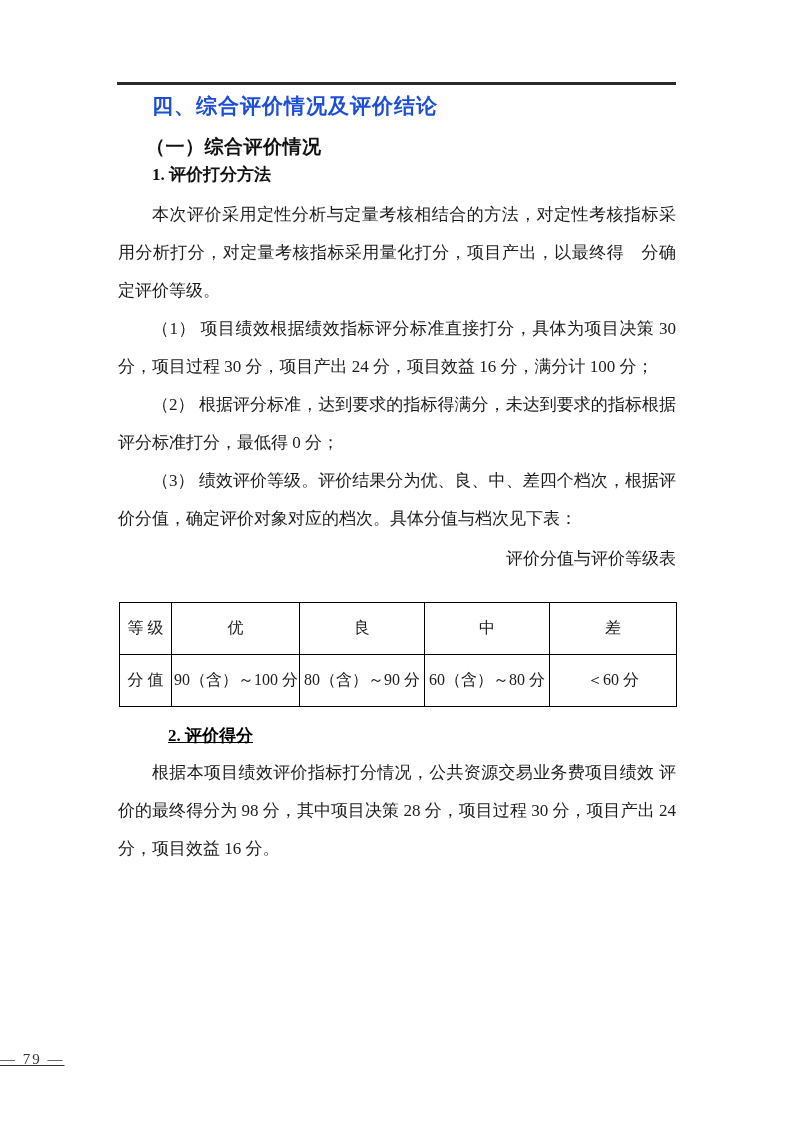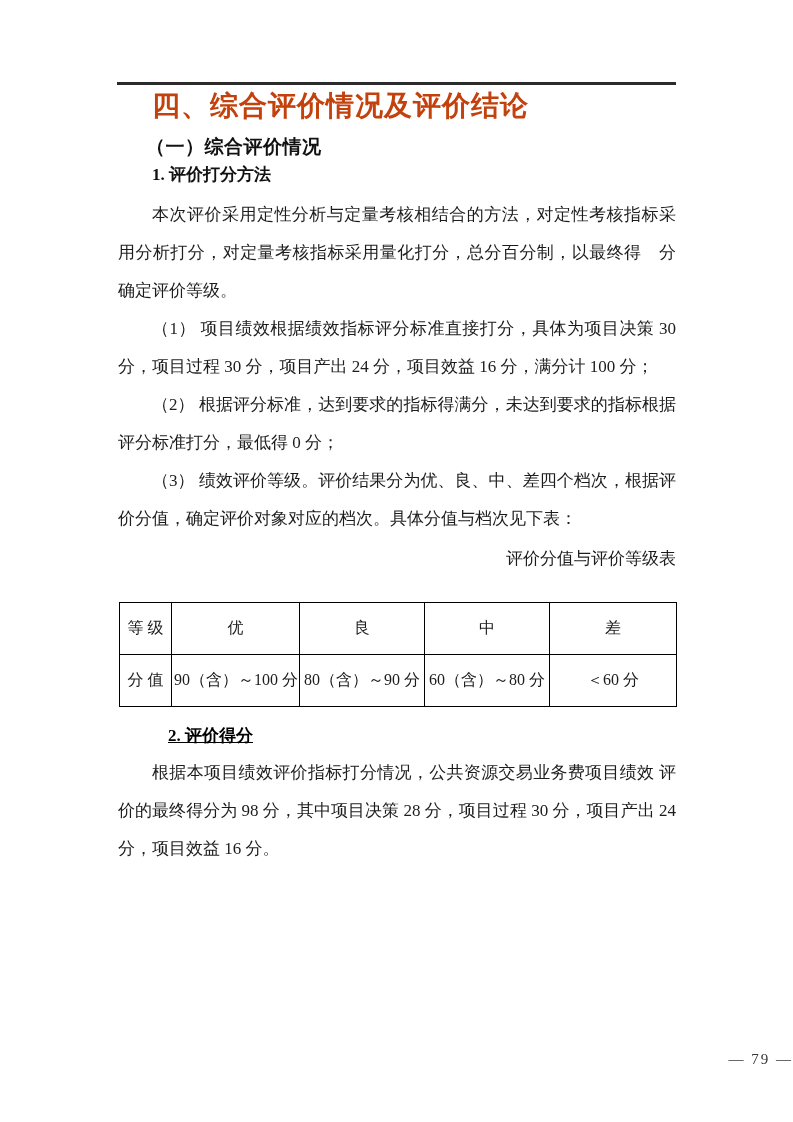--- a/index.html
+++ b/index.html
@@ -22,25 +22,25 @@
     top: 82px;
     width: 559px;
     height: 3px;
     background: #2b2b2b;
   }
   .h1 {
     position: absolute;
     left: 152px;
     top: 92px;
     font-family: "Liberation Sans", "DejaVu Sans", sans-serif;
-    font-size: 28px;
+    font-size: 21px;
     line-height: 28px;
     font-weight: 600;
     letter-spacing: 1px;
-    color: #c2410c;
+    color: #1d4ed8;
   }
   .h2 {
     position: absolute;
     left: 146px;
     top: 134px;
     font-size: 19px;
     line-height: 26px;
     font-weight: bold;
     letter-spacing: 0.5px;
     color: #111;
@@ -116,42 +116,43 @@
   .col-label { width: 52px; }
   .col-a { width: 128px; }
   .col-b { width: 125px; }
   .col-c { width: 125px; }
   .col-d { width: 127px; }
   .page-number {
     position: absolute;
     left: 0;
     top: 1048px;
     width: 793px;
-    text-align: right;
+    text-align: left;
     font-size: 15px;
     line-height: 22px;
     color: #333;
     letter-spacing: 2px;
+    text-decoration: underline;
   }
 </style>
 </head>
 <body>
 
 <div class="page">
 
   <div class="header-rule"></div>
 
   <div class="h1">四、综合评价情况及评价结论</div>
 
   <div class="h2">（一）综合评价情况</div>
 
   <div class="h3">1. 评价打分方法</div>
 
   <div class="flow flow-top">
-    <p>本次评价采用定性分析与定量考核相结合的方法，对定性考核指标采用分析打分，对定量考核指标采用量化打分，总分百分制，以最终得　分确定评价等级。</p>
+    <p>本次评价采用定性分析与定量考核相结合的方法，对定性考核指标采用分析打分，对定量考核指标采用量化打分，项目产出，以最终得　分确定评价等级。</p>
     <p>（1） 项目绩效根据绩效指标评分标准直接打分，具体为项目决策 30 分，项目过程 30 分，项目产出 24 分，项目效益 16 分，满分计 100 分；</p>
     <p>（2） 根据评分标准，达到要求的指标得满分，未达到要求的指标根据评分标准打分，最低得 0 分；</p>
     <p>（3） 绩效评价等级。评价结果分为优、良、中、差四个档次，根据评价分值，确定评价对象对应的档次。具体分值与档次见下表：</p>
   </div>
 
   <div class="table-title">评价分值与评价等级表</div>
 
   <table class="grade-table">
     <colgroup>
       <col class="col-label">

